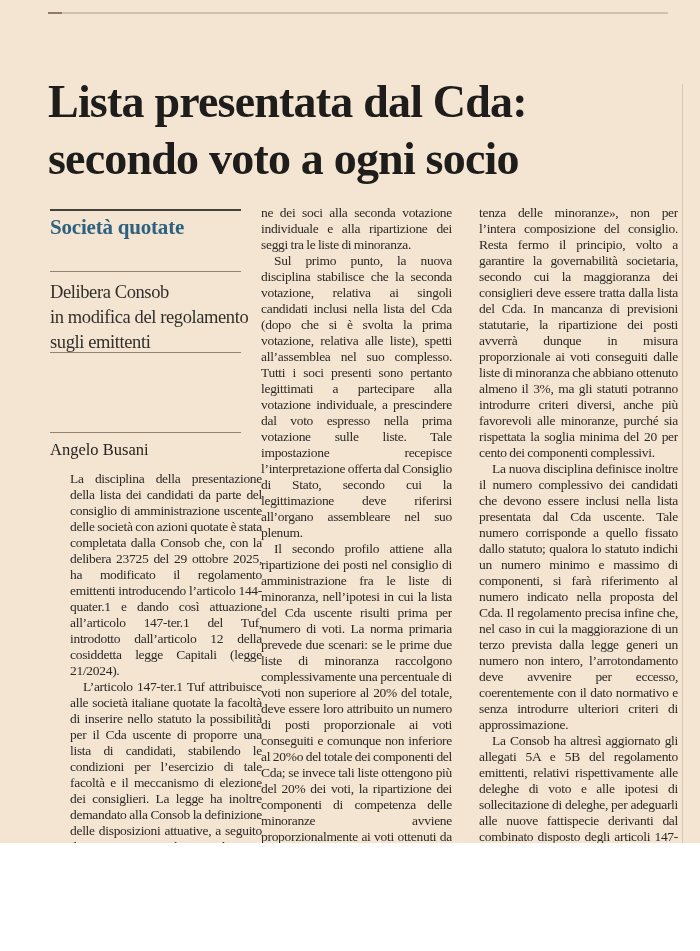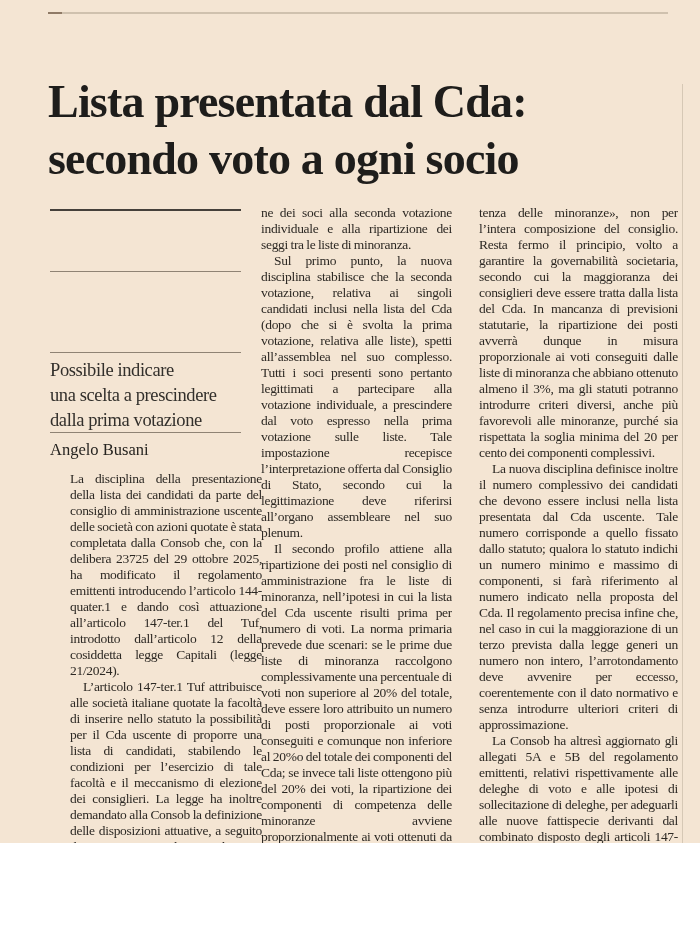--- a/index.html
+++ b/index.html
@@ -67,27 +67,28 @@
 <div class="page">
 
   <div class="top-rule">
     <div class="cap"></div>
   </div>
 
   <h1 class="headline">Lista presentata dal Cda:
 secondo voto a ogni socio</h1>
 
   <div class="kicker-rule"></div>
+  <div class="kicker">Società quotate</div>
 
   <div class="subrule rule2"></div>
+  <div class="subhead subhead1">Delibera Consob
+in modifica del regolamento
+sugli emittenti</div>
 
   <div class="subrule rule3"></div>
-  <div class="subhead subhead2">Possibile indicare
-una scelta a prescindere
-dalla prima votazione</div>
 
   <div class="subrule rule4"></div>
   <div class="byline">Angelo Busani</div>
 
   <div class="bodycol col1">
     <p>La disciplina della presentazione della lista dei candidati da parte del consiglio di amministrazione uscente delle società con azioni quotate è stata completata dalla Consob che, con la delibera 23725 del 29 ottobre 2025, ha modificato il regolamento emittenti introducendo l’articolo 144-quater.1 e dando così attuazione all’articolo 147-ter.1 del Tuf, introdotto dall’articolo 12 della cosiddetta legge Capitali (legge 21/2024).</p>
     <p class="indent">L’articolo 147-ter.1 Tuf attribuisce alle società italiane quotate la facoltà di inserire nello statuto la possibilità per il Cda uscente di proporre una lista di candidati, stabilendo le condizioni per l’esercizio di tale facoltà e il meccanismo di elezione dei consiglieri. La legge ha inoltre demandato alla Consob la definizione delle disposizioni attuative, a seguito di un percorso di consultazione pubblica e dell’acquisizione di un parere del Consiglio di Stato. Le questioni spinose da risolvere erano, in particolare, il tema della partecipazio-</p>
   </div>
 
   <div class="bodycol col2">

